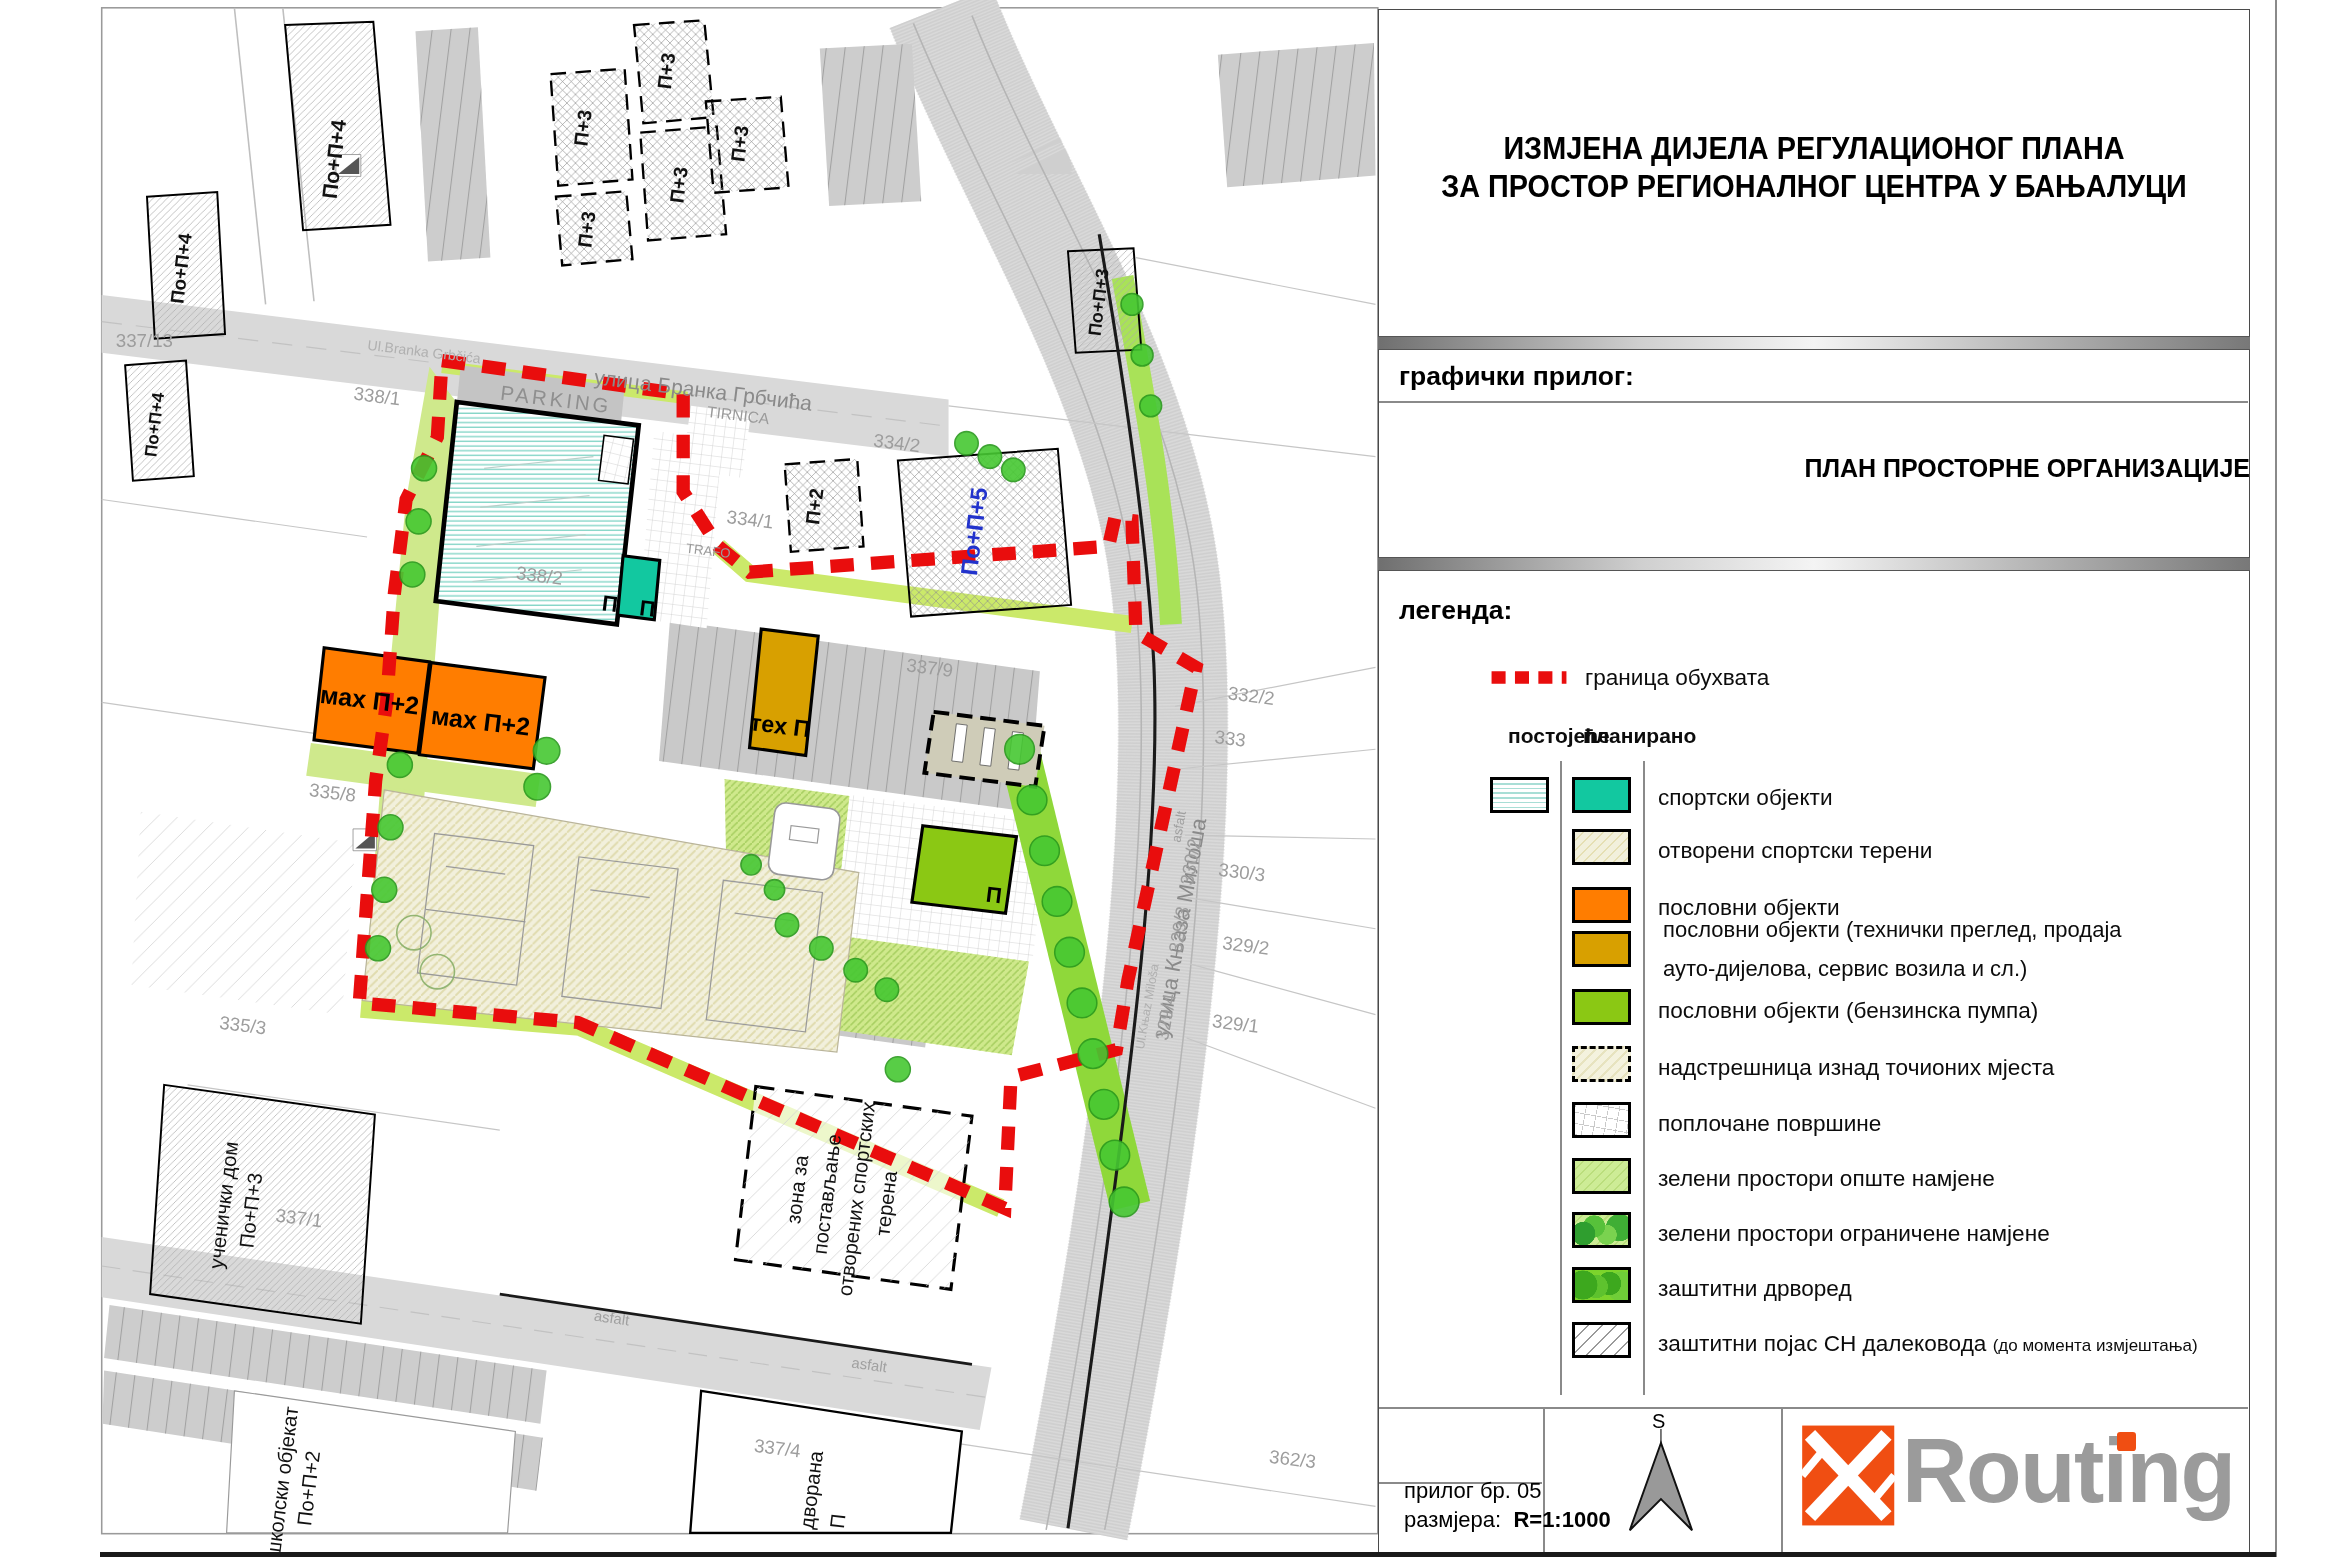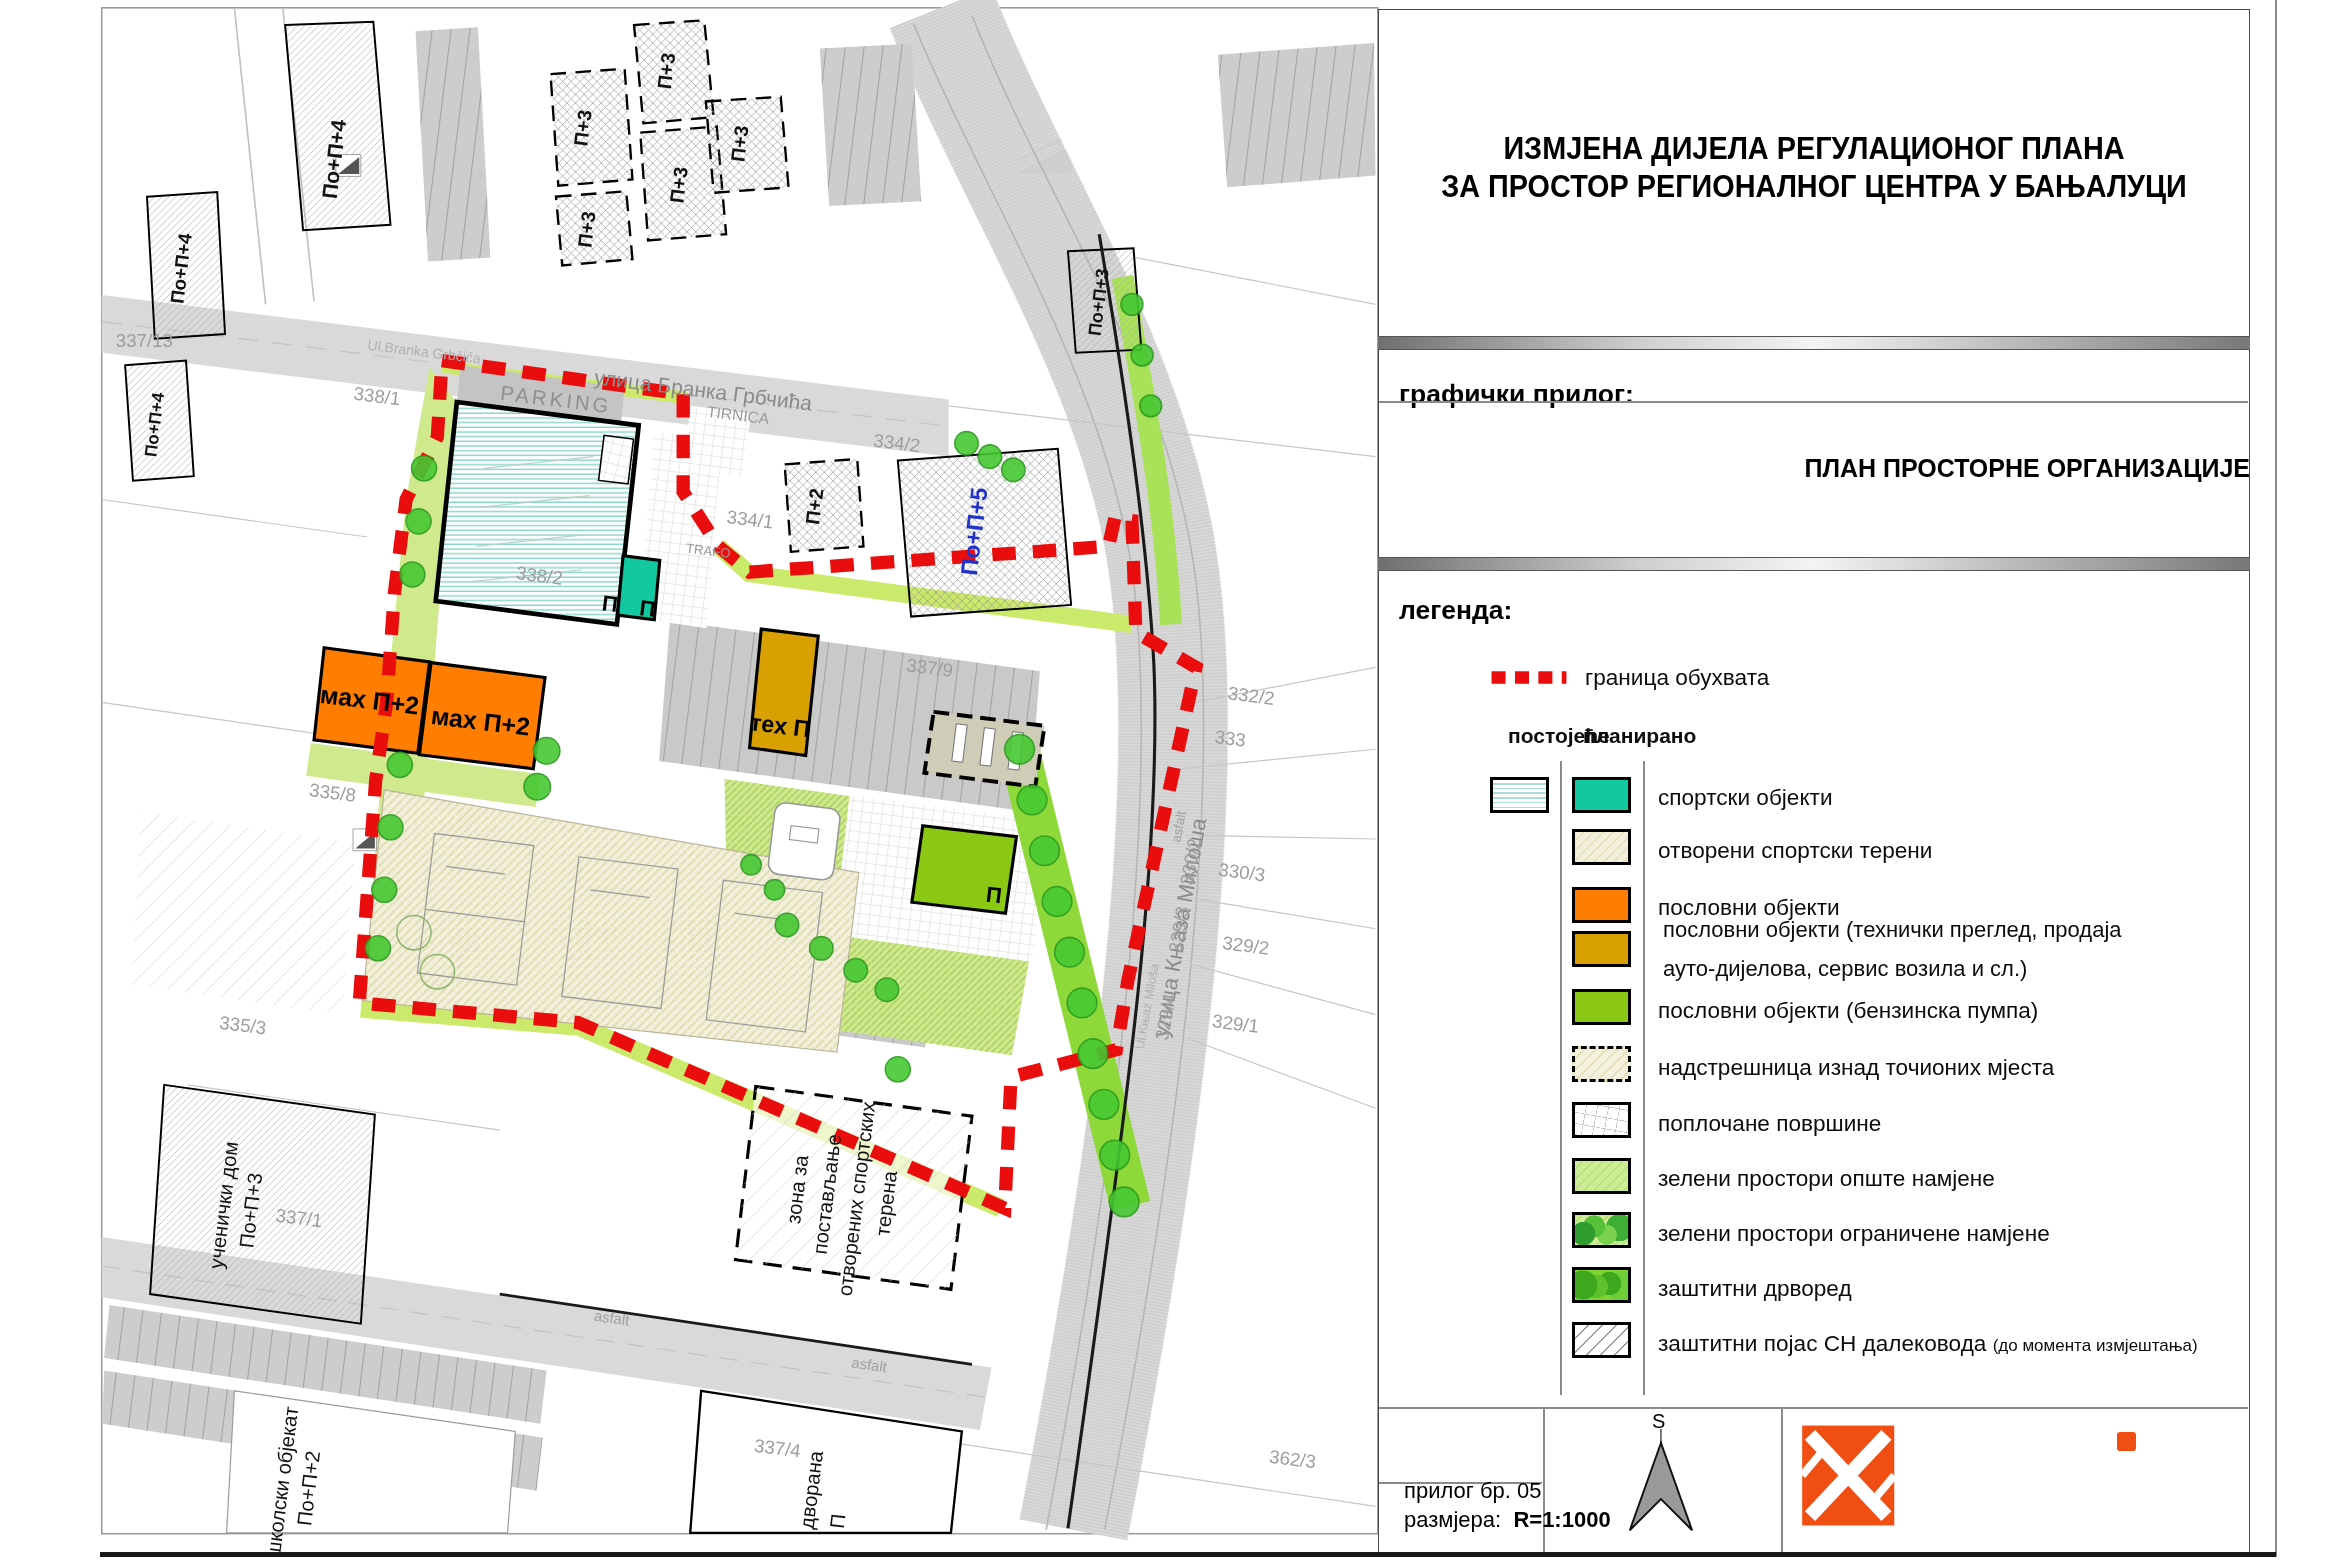--- a/index.html
+++ b/index.html
@@ -339,21 +339,21 @@
       </g>
     </g>
   </svg>
 
   <div class="abs tpanel"></div>
 
   <div class="abs title-line" style="left:1378px;top:131px;">ИЗМЈЕНА ДИЈЕЛА РЕГУЛАЦИОНОГ ПЛАНА</div>
   <div class="abs title-line" style="left:1378px;top:169px;">ЗА ПРОСТОР РЕГИОНАЛНОГ ЦЕНТРА У БАЊАЛУЦИ</div>
 
   <div class="abs gbar" style="top:336px;"></div>
-  <div class="abs h-label" style="left:1399px;top:361px;margin-top:18px;">графички прилог:</div>
+  <div class="abs h-label" style="left:1399px;top:361px;">графички прилог:</div>
   <div class="abs hline" style="left:1379px;top:401px;width:869px;"></div>
   <div class="abs plan-label" style="left:1378px;top:454px;text-align:right;">ПЛАН ПРОСТОРНЕ ОРГАНИЗАЦИЈЕ</div>
   <div class="abs gbar" style="top:557px;"></div>
   <div class="abs h-label" style="left:1399px;top:595px;">легенда:</div>
 
   <svg class="abs" style="left:1490px;top:668px;" width="78" height="19" viewBox="0 0 100 24">
     <line x1="2" y1="12" x2="98" y2="12" stroke="#e90d0d" stroke-width="16" stroke-dasharray="18 12"></line>
   </svg>
   <div class="abs leg-label" style="left:1585px;top:665px;">граница обухвата</div>
 
@@ -409,18 +409,19 @@
     <polygon points="68,18 28,130 68,90 108,130" fill="#999" stroke="#111" stroke-width="2.5"></polygon>
   </svg>
 
   <svg class="abs" style="left:1802px;top:1424px;" width="94" height="103" viewBox="0 0 120 132">
     <rect x="0" y="2" width="118" height="128" fill="#f04e12"></rect>
     <line x1="10" y1="14" x2="108" y2="118" stroke="#fff" stroke-width="18"></line>
     <line x1="108" y1="14" x2="10" y2="118" stroke="#fff" stroke-width="18"></line>
     <line x1="0" y1="66" x2="30" y2="30" stroke="#fff" stroke-width="10"></line>
     <line x1="118" y1="66" x2="88" y2="102" stroke="#fff" stroke-width="10"></line>
   </svg>
+  <div class="abs routing-txt" style="left:1902px;top:1419px;">Routing</div>
   <div class="abs" style="left:2117px;top:1432px;width:19px;height:19px;background:#f04e12;border-radius:3.1px;"></div>
 
   <div class="abs" style="left:2275px;top:0;width:1.6px;height:1557px;background:#8a8a8a;"></div>
   <div class="abs" style="left:100px;top:1552px;width:2176px;height:4.7px;background:#1a1a1a;"></div>
 </div>
 
 
 </body></html>

